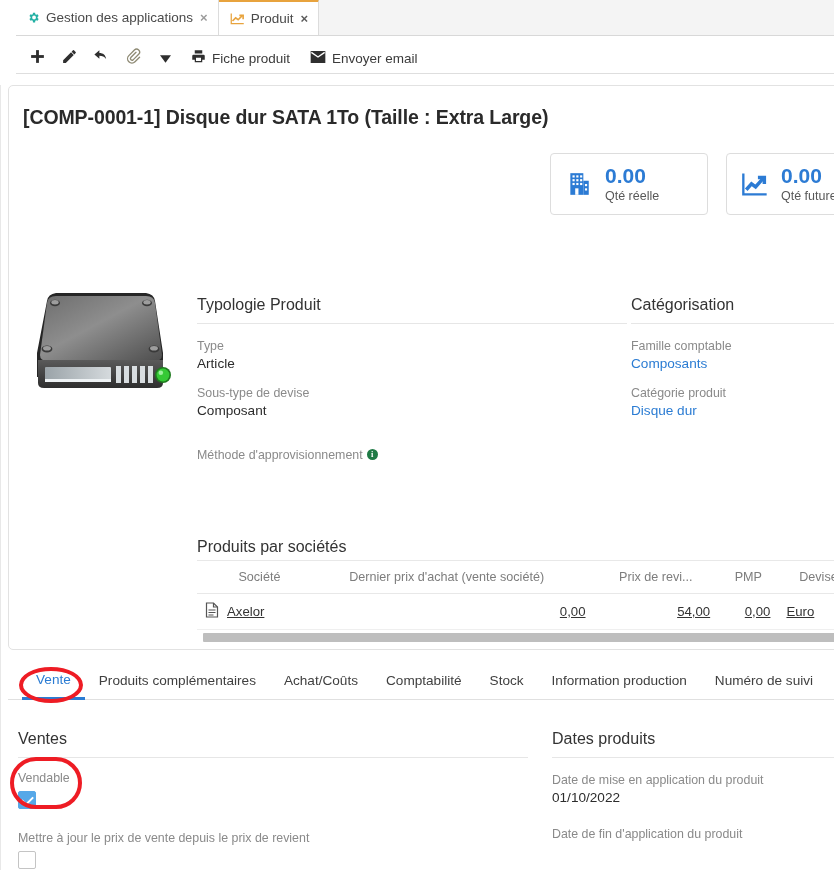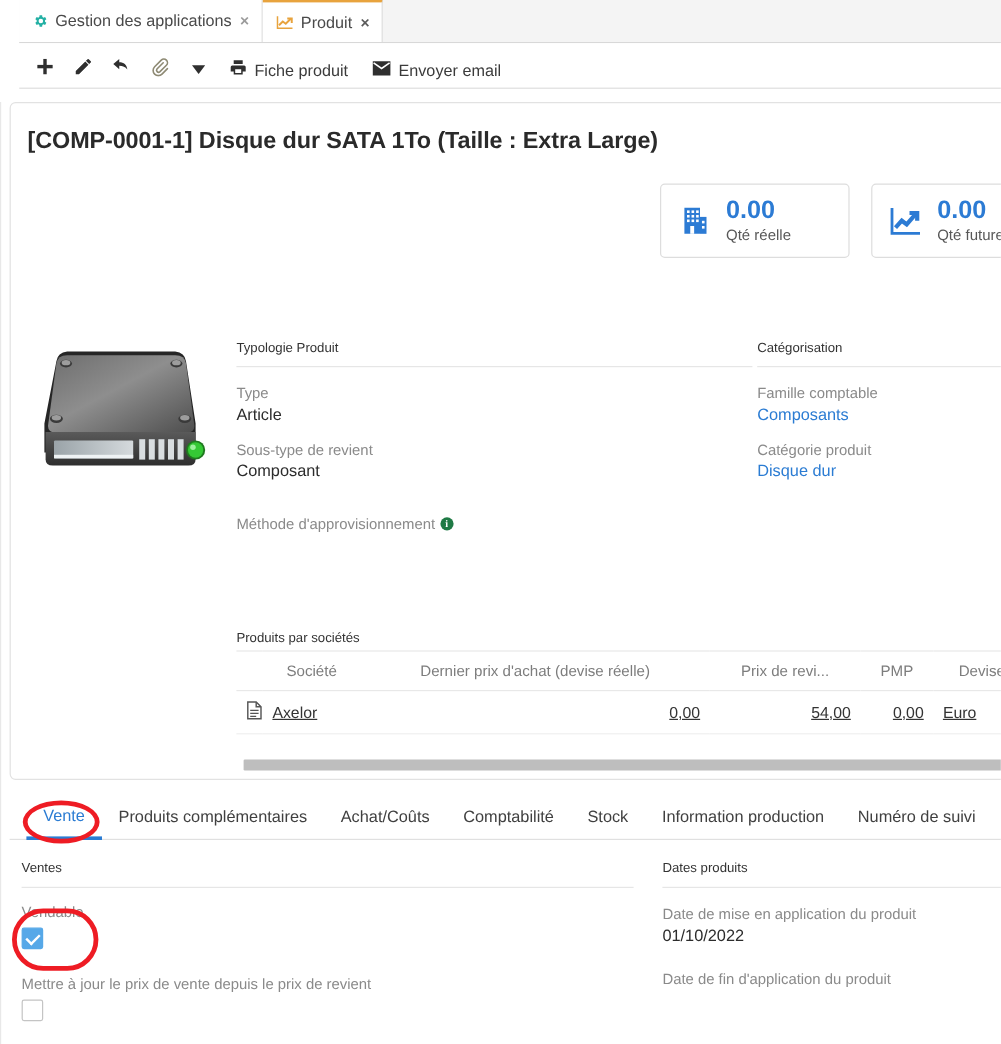--- a/index.html
+++ b/index.html
@@ -94,21 +94,21 @@
   }
   .kpi-icon { width: 28px; height: 28px; display:flex; align-items:center; justify-content:center; }
   .kpi-num { font-size: 21px; color: #2c7bd4; font-weight: bold; line-height: 1.05; }
   .kpi-lbl { font-size: 12.5px; color: #585858; margin-top: 2px; }
 
   
   .prod-img { position: absolute; top: 195px; left: 14px; width: 152px; height: 130px; }
 
   
   .sec-title {
-    font-size: 11px; color: #333; font-weight: normal;
+    font-size: 16px; color: #333; font-weight: normal; margin-top: 12px;
   }
   .sec-rule { border-bottom: 1px solid #e6e6e6; margin-top: 9px; }
   .fld-lbl { font-size: 12.4px; color: #8a8a8a; margin-top: 15px; }
   .fld-val { font-size: 13.6px; color: #2c2c2c; margin-top: 3px; }
   .fld-val.link { color: #2b7cd3; cursor: pointer; }
 
   .col-typ { position: absolute; top: 198px; left: 188px; width: 430px; }
   .col-cat { position: absolute; top: 198px; left: 622px; width: 240px; }
 
   .info-dot {
@@ -366,21 +366,21 @@
     </svg>
   </div>
 
   <div class="col-typ">
     <div class="sec-title">Typologie Produit</div>
     <div class="sec-rule"></div>
 
     <div class="fld-lbl">Type</div>
     <div class="fld-val">Article</div>
 
-    <div class="fld-lbl">Sous-type de revient</div>
+    <div class="fld-lbl">Sous-type de devise</div>
     <div class="fld-val">Composant</div>
 
     <div class="fld-lbl" style="margin-top:30px;">
       <span>Méthode d'approvisionnement</span><span class="info-dot">i</span>
     </div>
   </div>
 
   <div class="col-cat">
     <div class="sec-title">Catégorisation</div>
     <div class="sec-rule"></div>
@@ -392,21 +392,21 @@
     <div class="fld-val link">Disque dur</div>
   </div>
 
   <div class="tbl-sec">
     <div class="sec-title">Produits par sociétés</div>
     <table class="grid">
       <thead>
         <tr>
           <th class="row-ico"></th>
           <th>Société</th>
-          <th class="num">Dernier prix d'achat (devise réelle)</th>
+          <th class="num">Dernier prix d'achat (vente société)</th>
           <th class="num">Prix de revi...</th>
           <th class="num">PMP</th>
           <th>Devise d</th>
         </tr>
       </thead>
       <tbody>
         <tr>
           <td class="row-ico">
             <svg width="14" height="16" viewBox="0 0 14 16" fill="none" stroke="#555" stroke-width="1.2">
               <path d="M1.5 1h7l4 4v10h-11z"></path>

